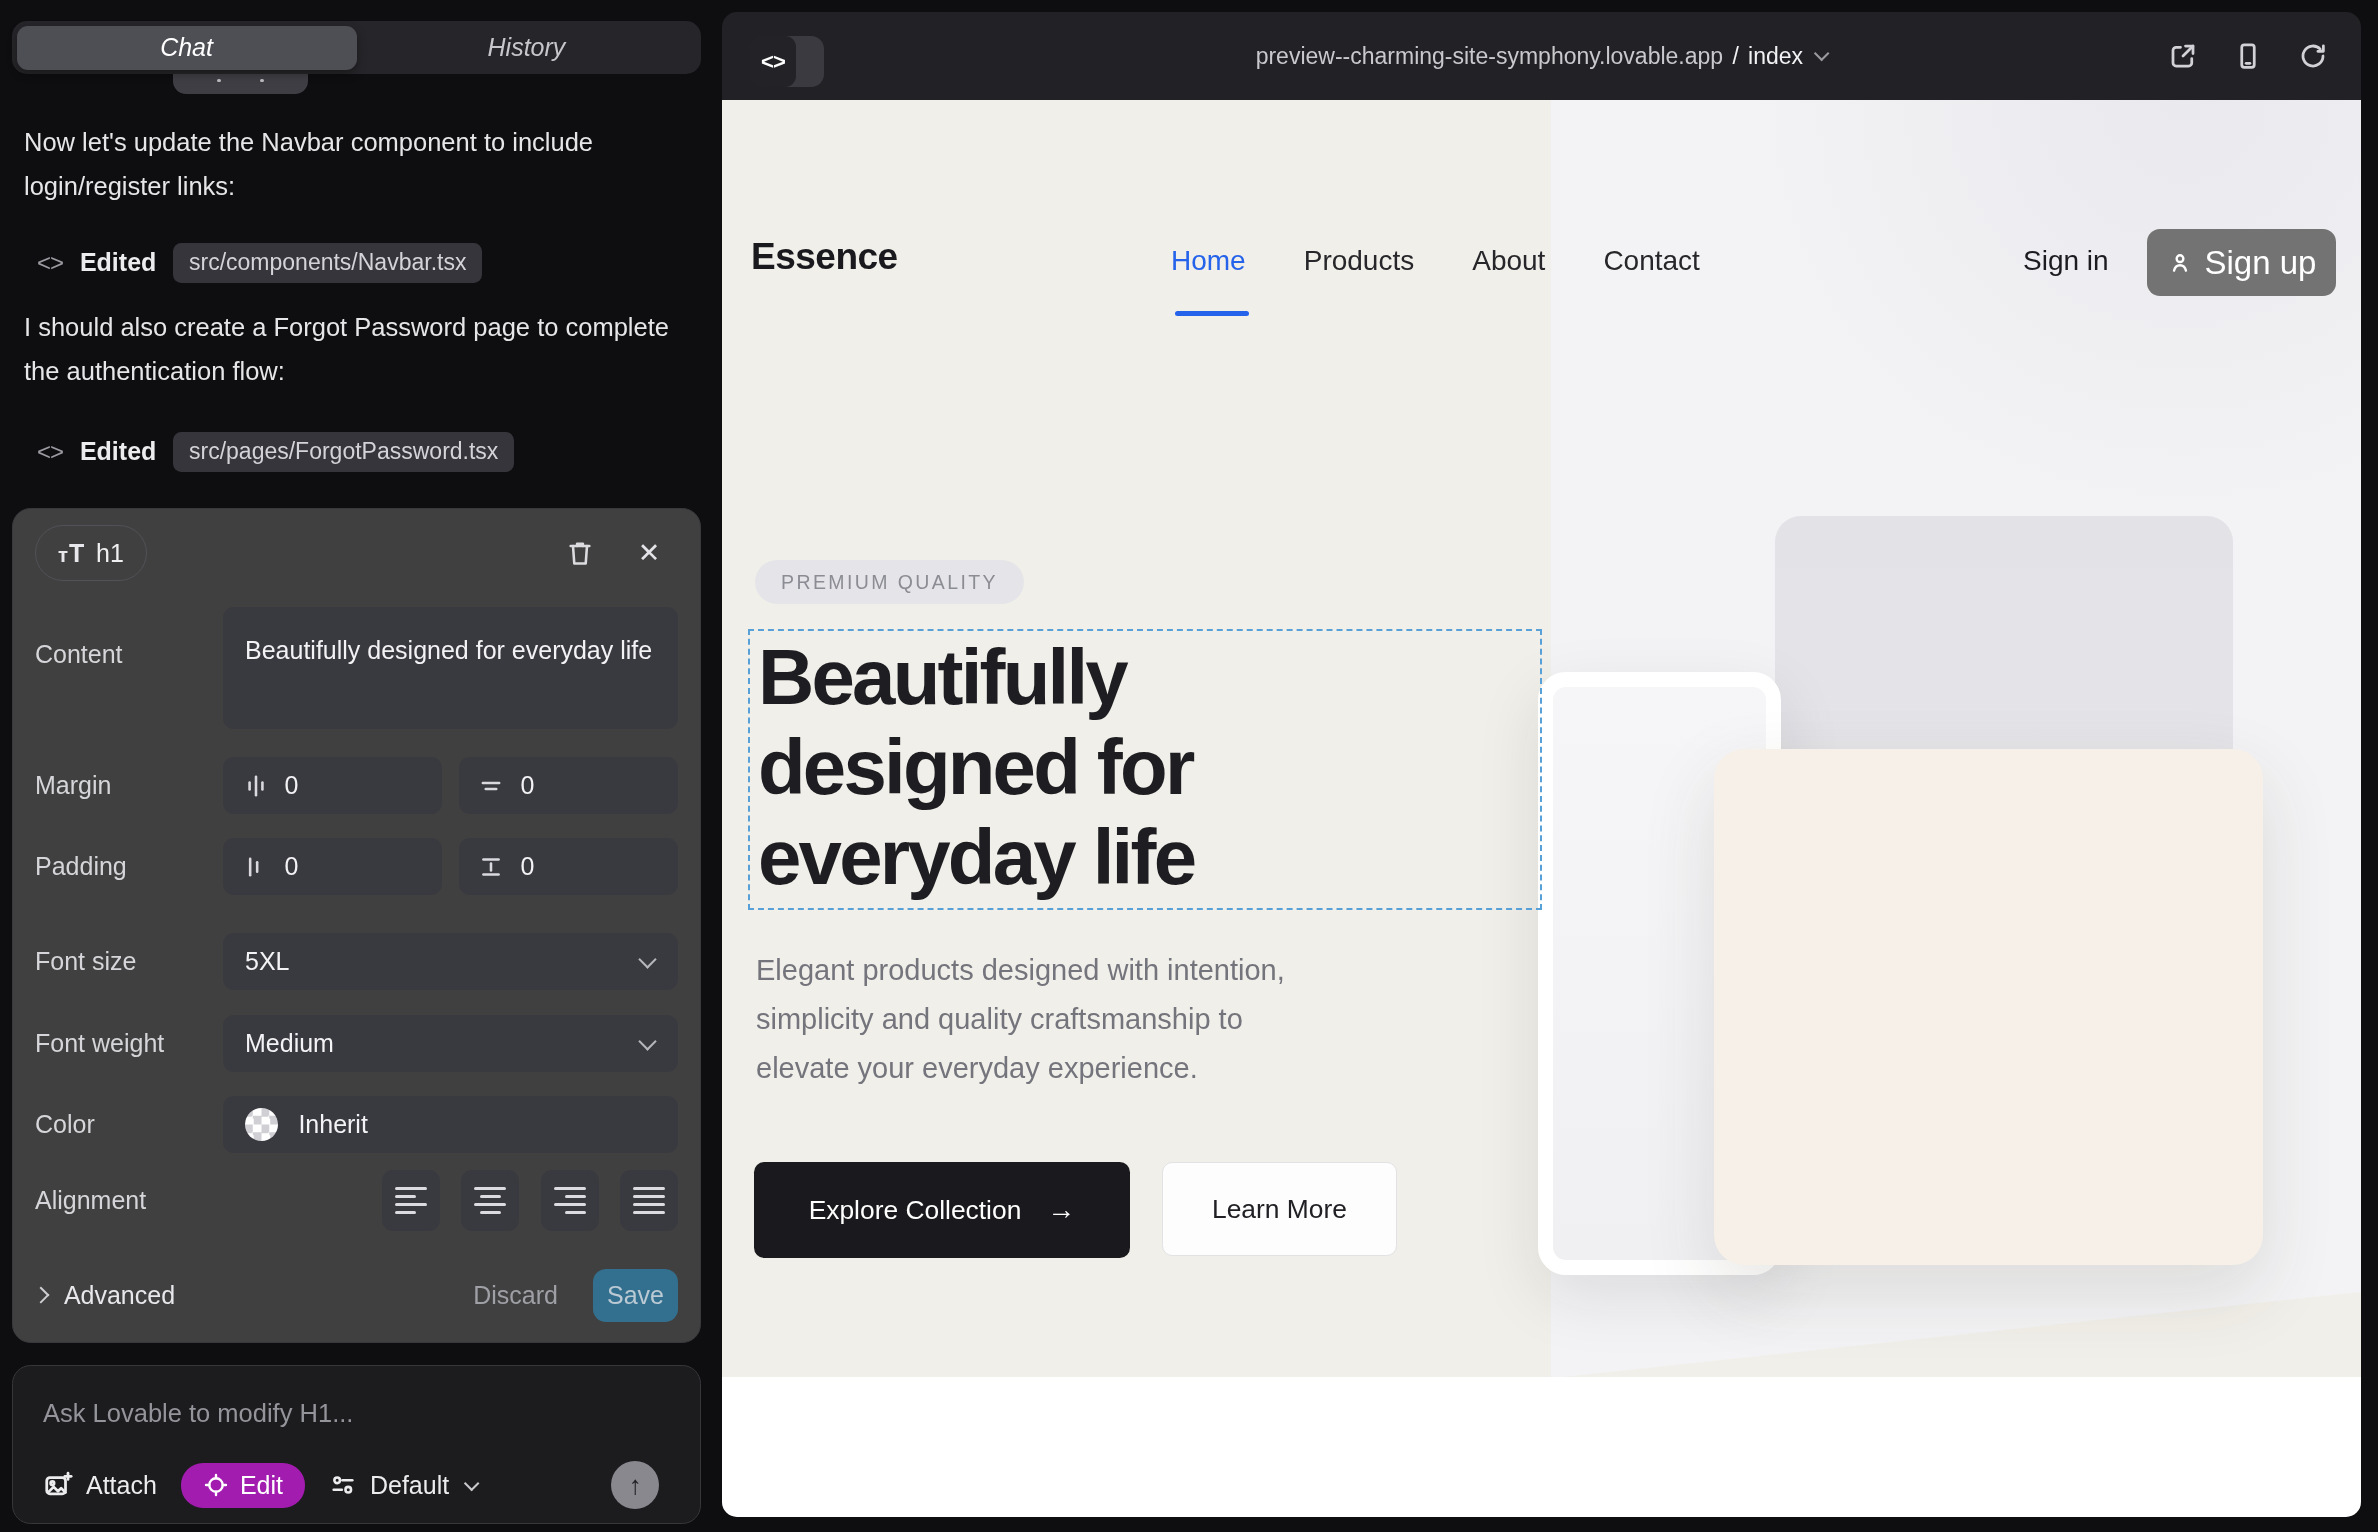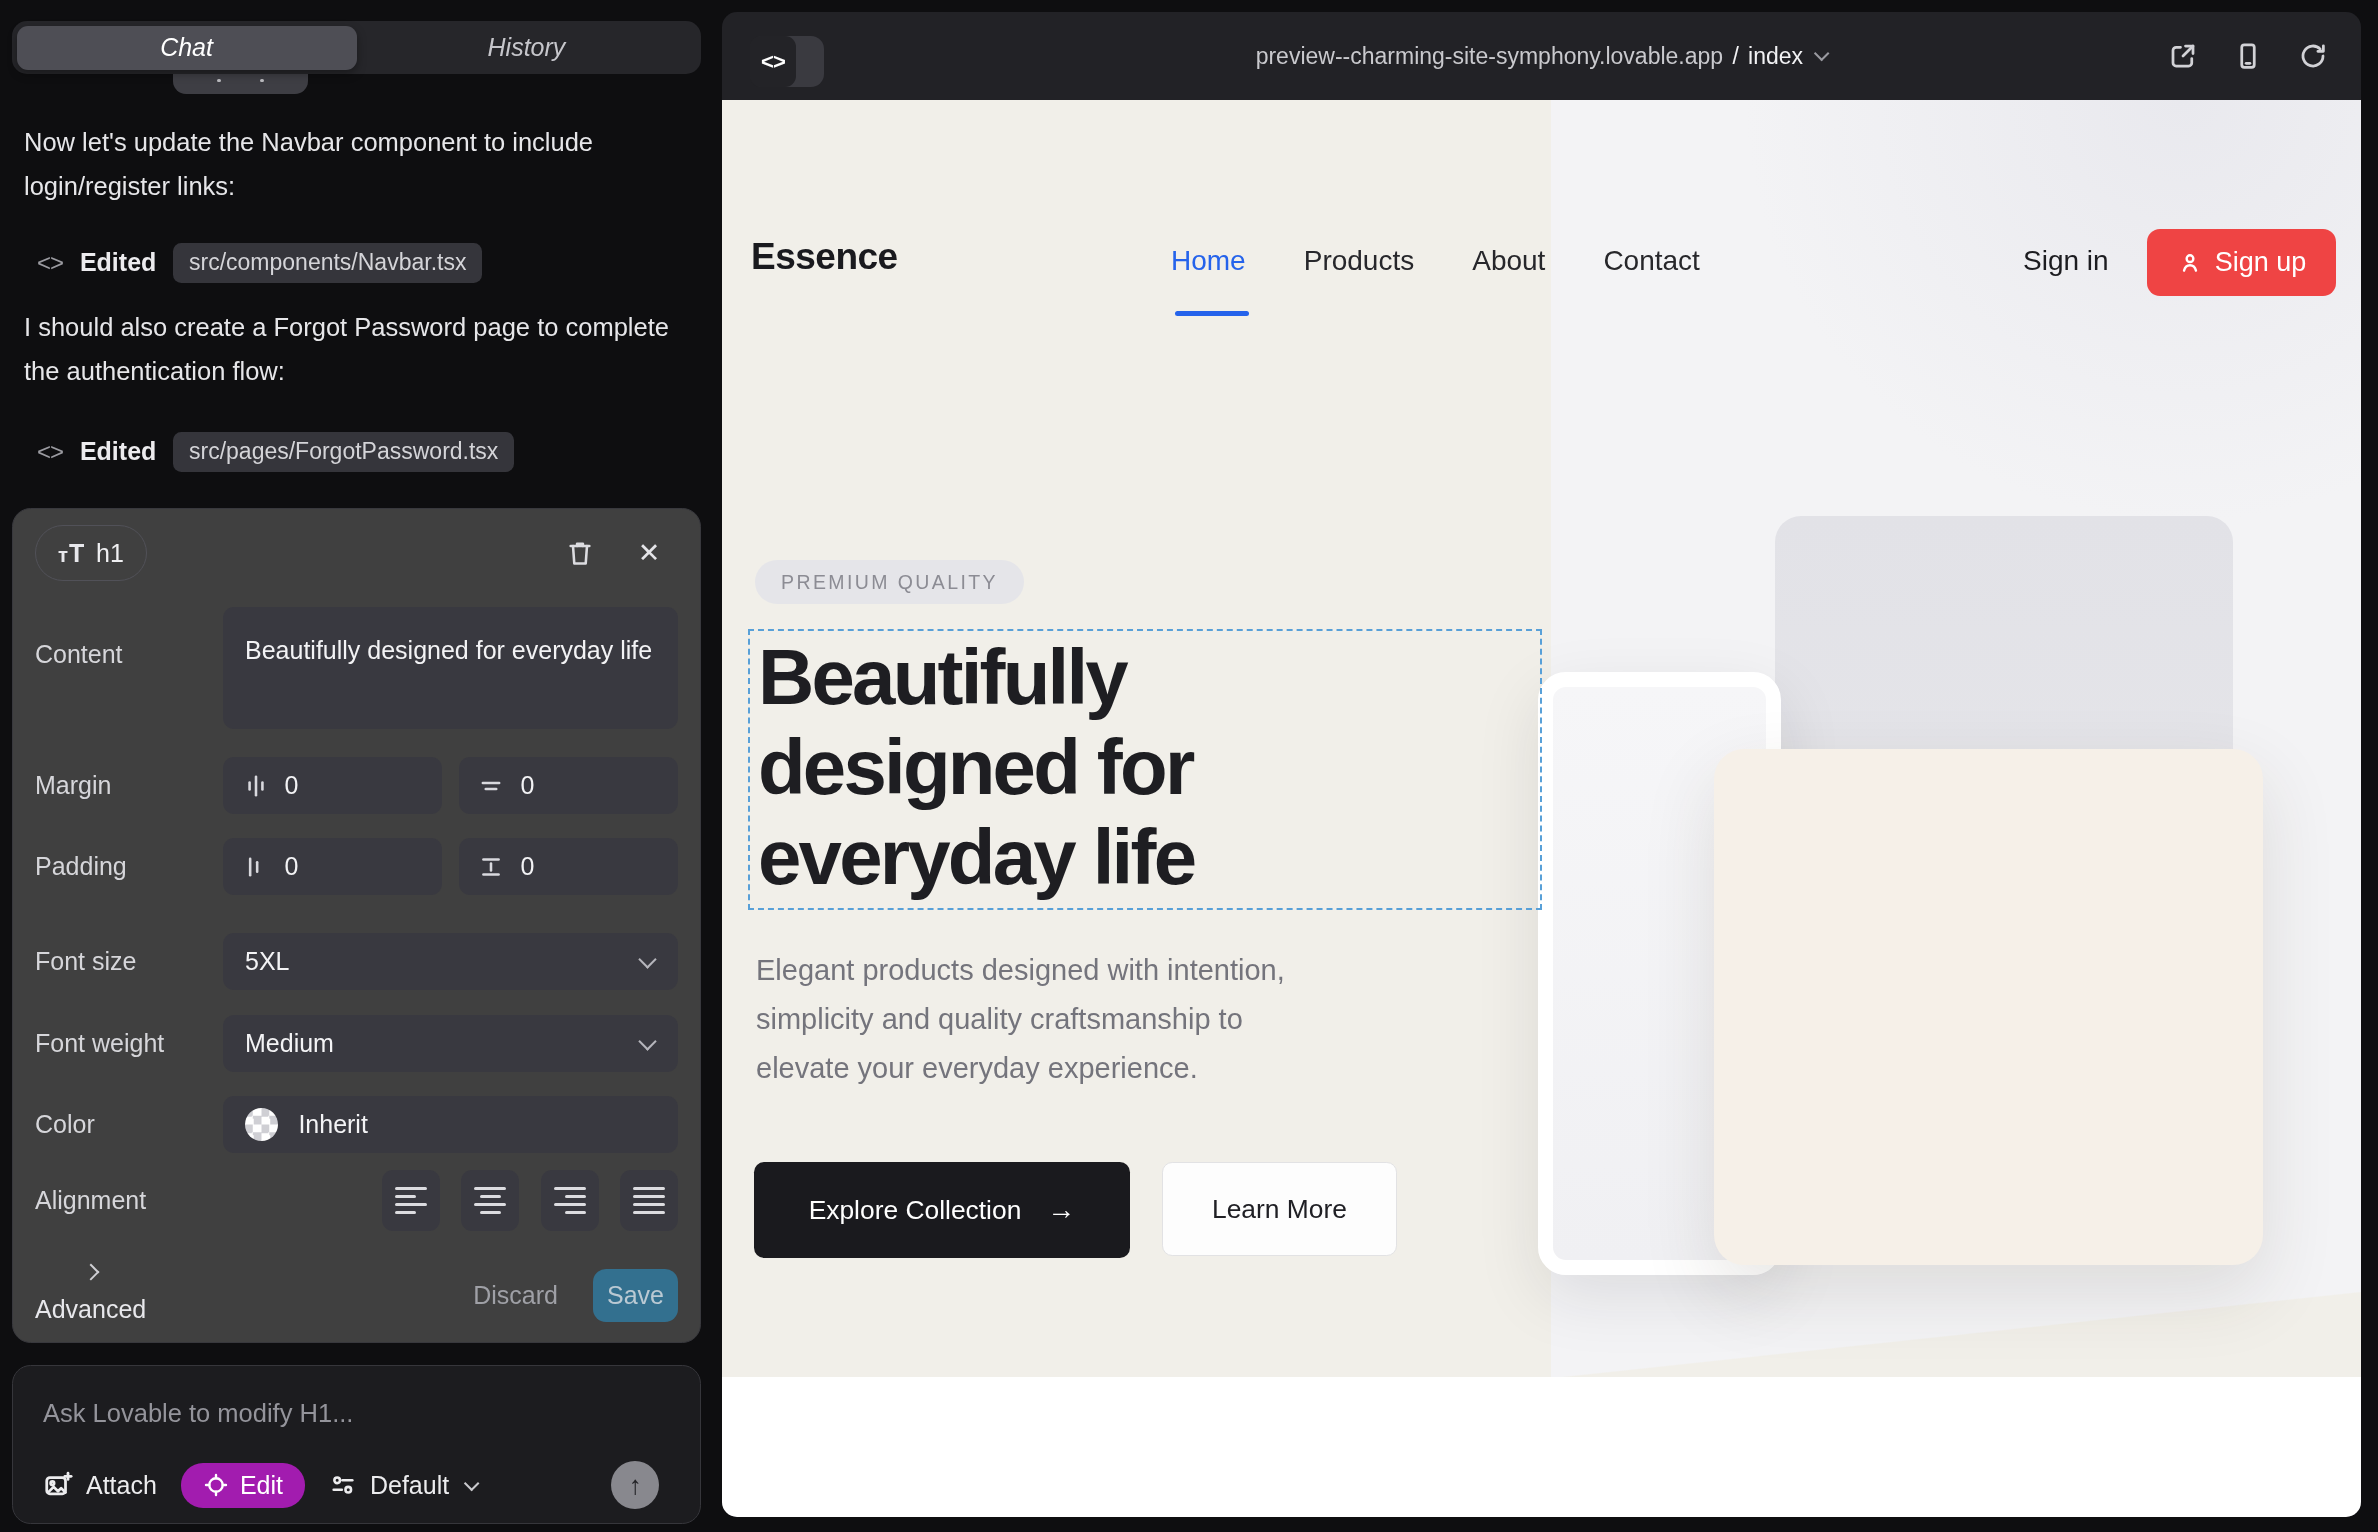--- a/index.html
+++ b/index.html
@@ -63,21 +63,21 @@
   .swatch{width:33px;height:33px;border-radius:50%;margin-right:20.4px;flex:0 0 33px;
           background:conic-gradient(#ffffff 0 25%,#cfcfd4 0 50%,#ffffff 0 75%,#cfcfd4 0);
           background-size:50% 50%;}
   .align-group{margin-left:auto;display:flex;gap:21.3px;}
   .align-btn{width:58px;height:61px;background:#393940;border-radius:11px;display:flex;flex-direction:column;
              align-items:center;justify-content:center;gap:4.6px;cursor:pointer;}
   .align-btn .bar{height:3.3px;background:#dcdce0;border-radius:1.9px;}
   .al .bar{align-self:flex-start;margin-left:13px;} .ar .bar{align-self:flex-end;margin-right:13px;}
   .ac .bar{align-self:center;}
   .bar.b100{width:32px;} .bar.b60{width:20.4px;}
-  .adv{display:flex;align-items:center;gap:16.7px;color:#e8e8ec;font-size:25px;cursor:pointer;flex-direction:column;}
+  .adv{display:flex;align-items:center;gap:16.7px;color:#e8e8ec;font-size:25px;cursor:pointer;}
   .chev-r{width:10.2px;height:10.2px;border-right:2.4px solid #cfcfd4;border-bottom:2.4px solid #cfcfd4;
           transform:rotate(-45deg);}
   .footer-right{margin-left:auto;display:flex;align-items:center;gap:35px;}
   .discard{font-size:25px;color:#9fa0a6;cursor:pointer;}
   .save{width:85px;height:53px;border-radius:13px;background:#33708f;color:#bac9d3;font-size:25px;
         display:flex;align-items:center;justify-content:center;cursor:pointer;}
 
   
   .composer{position:absolute;left:12px;top:1365px;width:689px;height:159px;background:#1c1c1f;
             border:0.9px solid #36363b;border-radius:18.6px;box-sizing:border-box;}
@@ -116,22 +116,22 @@
   .wedge{position:absolute;right:0;bottom:0;width:798px;height:85px;
       background:linear-gradient(to left top,#f1efe9 49.6%,rgba(241,239,233,0) 50.4%);}
 
   .navbar{position:absolute;left:0;top:0;right:0;height:148px;}
   .brand{position:absolute;left:29px;top:136px;font-size:37px;font-weight:700;color:#1a1a1e;letter-spacing:-0.5px;}
   .nav-links{position:absolute;left:449px;top:145px;display:flex;gap:58px;font-size:28px;color:#27272b;}
   .nav-link{cursor:pointer;}
   .nav-link.active{color:#2563eb;}
   .nav-underline{position:absolute;left:453px;top:211px;width:74px;height:4.6px;background:#2563eb;border-radius:2.8px;}
   .signin{position:absolute;left:1301px;top:145px;font-size:28px;color:#1c1c20;cursor:pointer;}
-  .signup{position:absolute;left:1425px;top:129px;width:189px;height:67px;border-radius:13px;background:#ef4444;
-          color:#fff;font-size:27px;display:flex;align-items:center;justify-content:center;gap:12px;cursor:pointer;}
+  .signup{position:absolute;left:1425px;top:129px;width:189px;height:67px;border-radius:13px;background:#737373;
+          color:#fff;font-size:33px;display:flex;align-items:center;justify-content:center;gap:12px;cursor:pointer;}
 
   .badge{position:absolute;left:33px;top:460px;height:44px;border-radius:22px;background:#e5e5e9;
          display:inline-flex;align-items:center;padding:0 26px;font-size:19.5px;font-weight:500;
          letter-spacing:2.4px;color:#8c8c94;}
   .selection{position:absolute;left:26px;top:529px;width:794px;height:281px;border:2.3px dashed #58a0d8;
              box-sizing:border-box;z-index:6;}
   .heading{position:absolute;left:36px;top:532px;z-index:5;color:#1e1e22;font-size:78px;font-weight:600;
            letter-spacing:-2.8px;line-height:90px;}
   .para{position:absolute;left:34px;top:846px;font-size:29px;line-height:49px;color:#74747c;}
   .ctas{position:absolute;left:32px;top:1062px;display:flex;gap:32px;z-index:5;}

